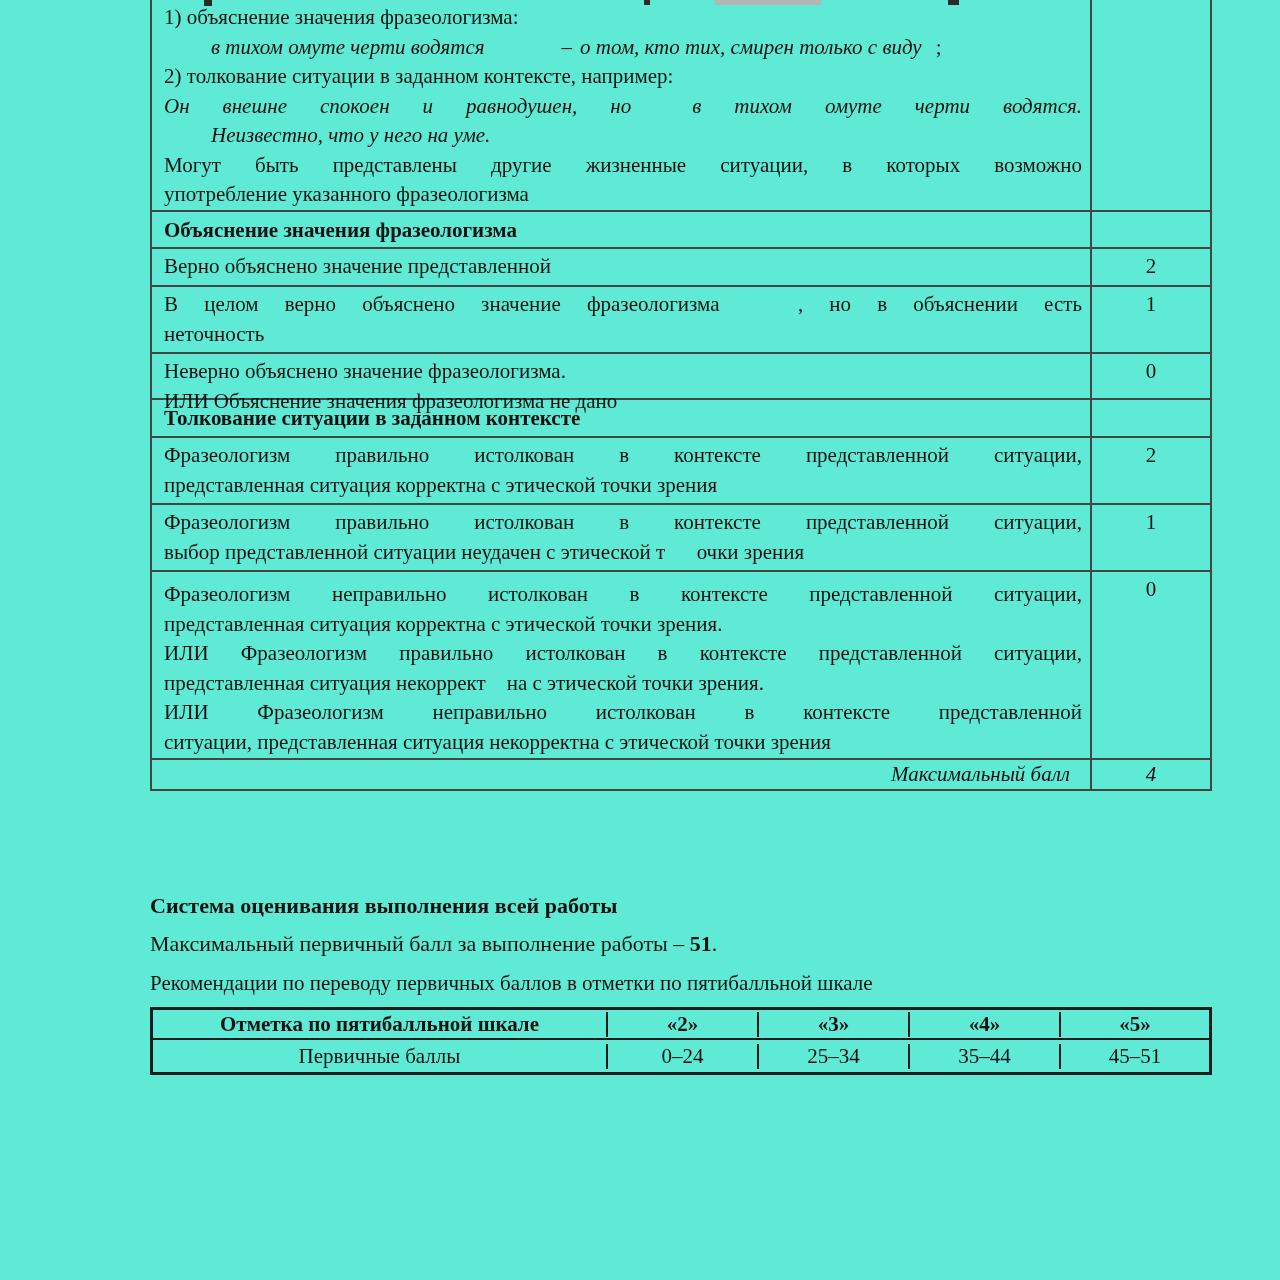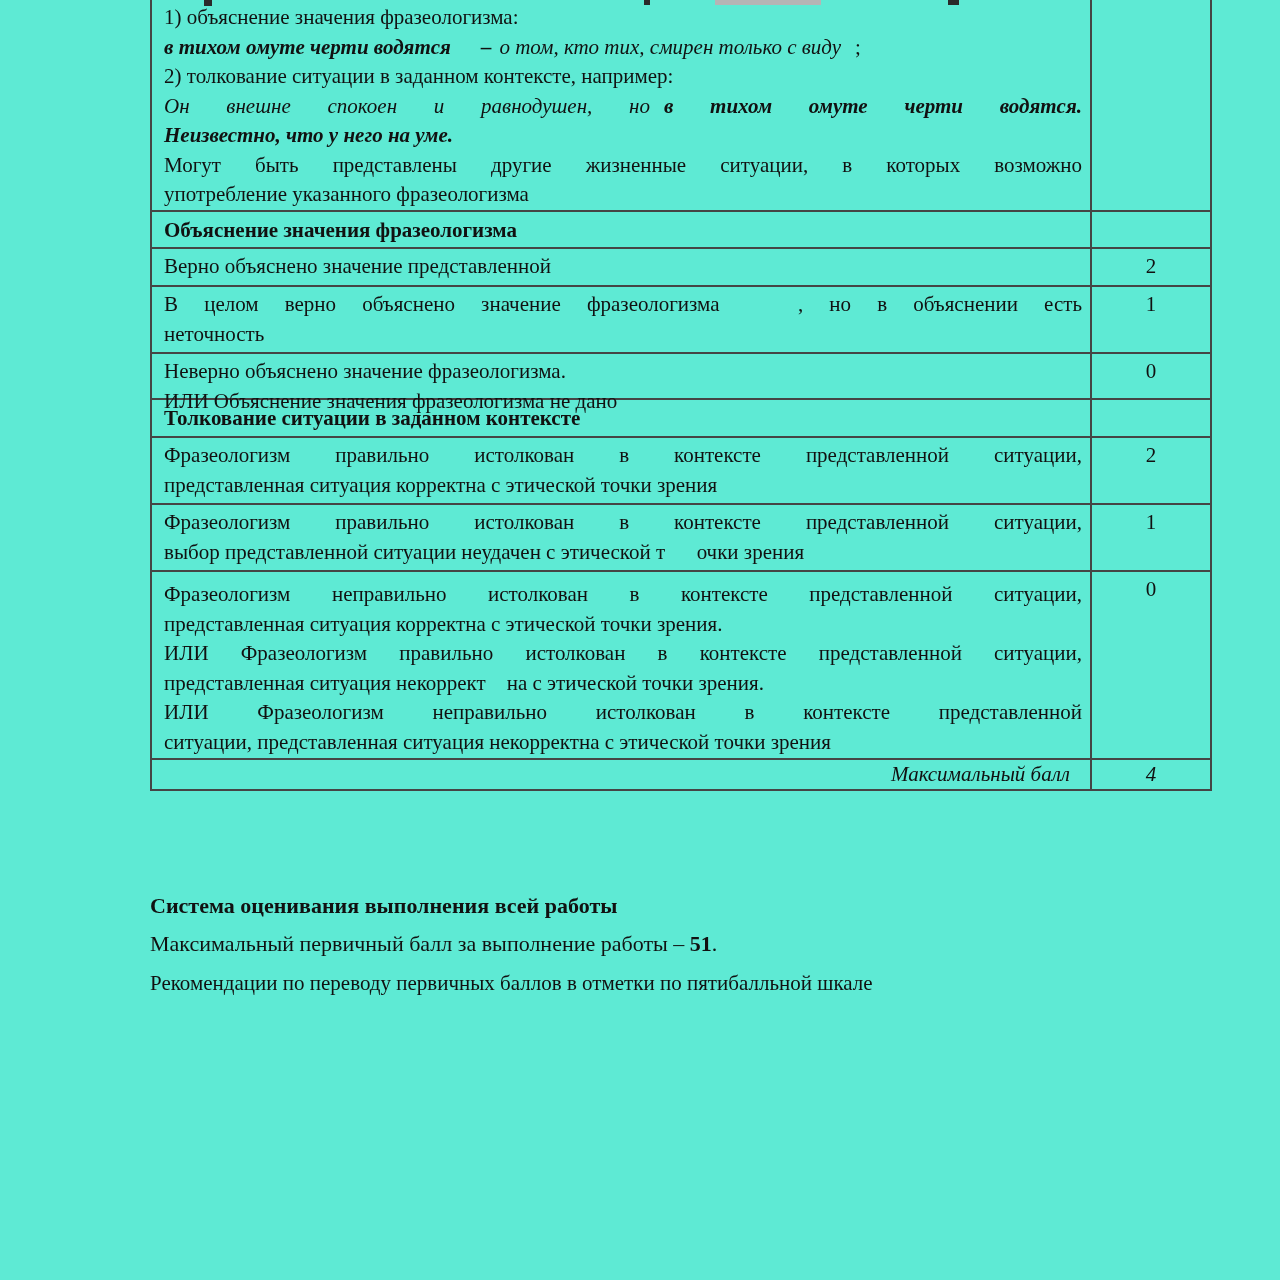--- a/index.html
+++ b/index.html
@@ -20,21 +20,21 @@
           border-bottom:2px solid #454545;font-size:21px;}
   .row{display:flex;box-sizing:border-box;}
   .row.bt{border-top:2px solid #454545;}
   .cm{width:940px;box-sizing:border-box;border-right:2px solid #454545;
       padding:3px 8px 0 12px;line-height:29.5px;}
   .cs{flex:1;text-align:center;padding-top:3px;line-height:29.5px;}
   .line{line-height:29.5px;}
   .jl{text-align:justify;text-align-last:justify;}
   .b{font-weight:bold;}
   .i{font-style:italic;}
-  .bi{font-weight:bold;font-style:italic;}
+  .bi{font-weight:normal;font-style:italic;margin-left:47px;}
   .sp30{display:inline-block;width:30px;}
   .sp14{display:inline-block;width:14px;}
   .sp8{display:inline-block;width:8px;}
   .hdr .cm{font-weight:bold;padding-top:4px;}
   .r-intro{height:210px;}
   .r-h1{height:37px;}
   .r-c1{height:38px;}
   .r-c2{height:67px;}
   .r-c3{height:46px;}
   .r-h2{height:38px;}
@@ -154,14 +154,30 @@
       <div class="cm">Максимальный балл</div>
       <div class="cs">4</div>
     </div>
 
   </div>
 
   <div class="sum sum-title">Система оценивания выполнения всей работы</div>
   <div class="sum sum-line2"><span>Максимальный первичный балл за выполнение работы – </span><span class="b">51</span><span>.</span></div>
   <div class="sum sum-line3">Рекомендации по переводу первичных баллов в отметки по пятибалльной шкале</div>
 
+  <div class="grades">
+    <div class="g-row ghead">
+      <div class="g-cell g-c0">Отметка по пятибалльной шкале</div>
+      <div class="g-cell g-c1">«2»</div>
+      <div class="g-cell g-c2">«3»</div>
+      <div class="g-cell g-c3">«4»</div>
+      <div class="g-cell g-c4">«5»</div>
+    </div>
+    <div class="g-row gbody">
+      <div class="g-cell g-c0">Первичные баллы</div>
+      <div class="g-cell g-c1">0–24</div>
+      <div class="g-cell g-c2">25–34</div>
+      <div class="g-cell g-c3">35–44</div>
+      <div class="g-cell g-c4">45–51</div>
+    </div>
+  </div>
 
 </div>
 
 </body></html>

